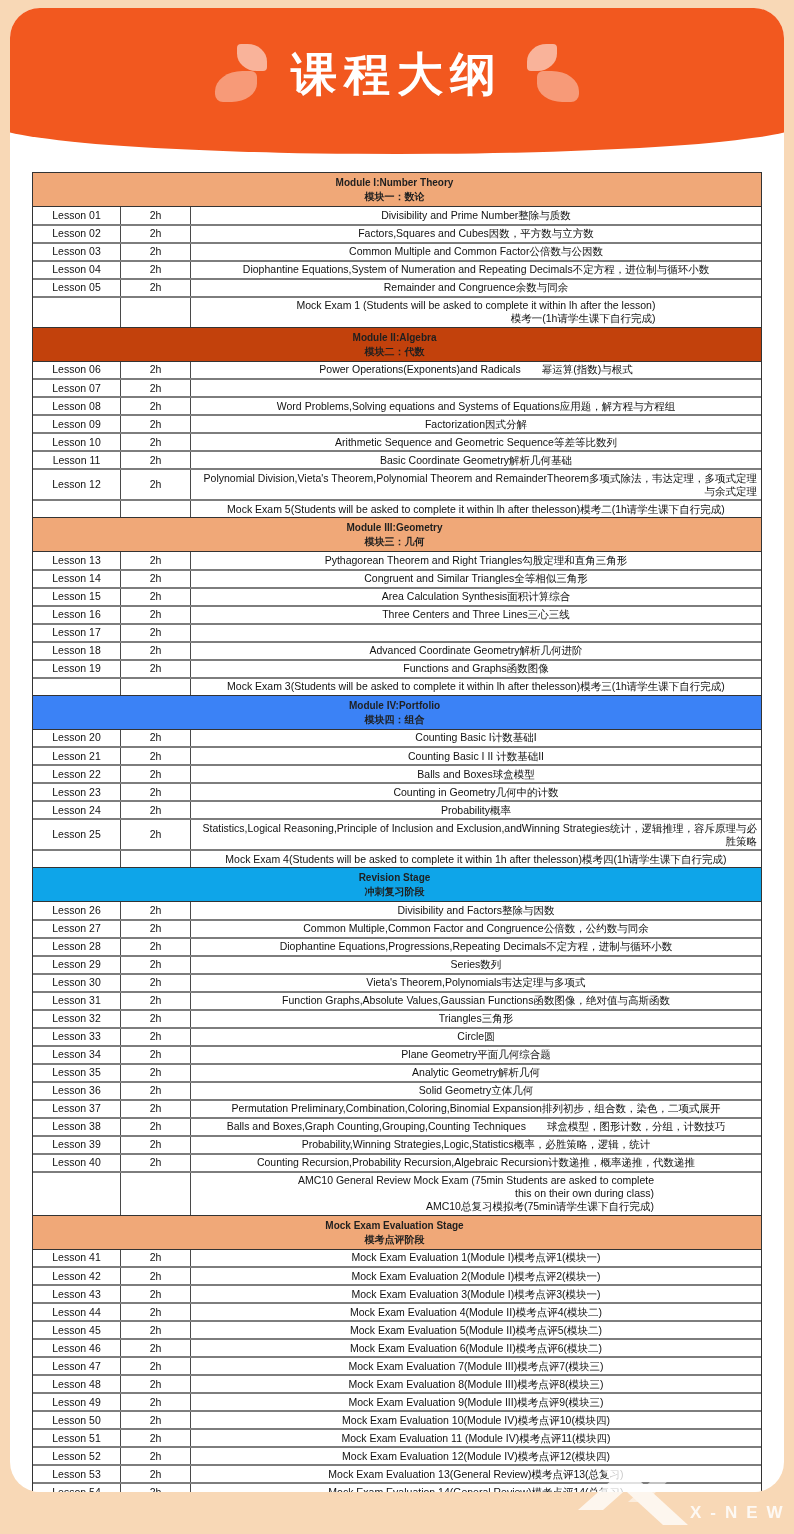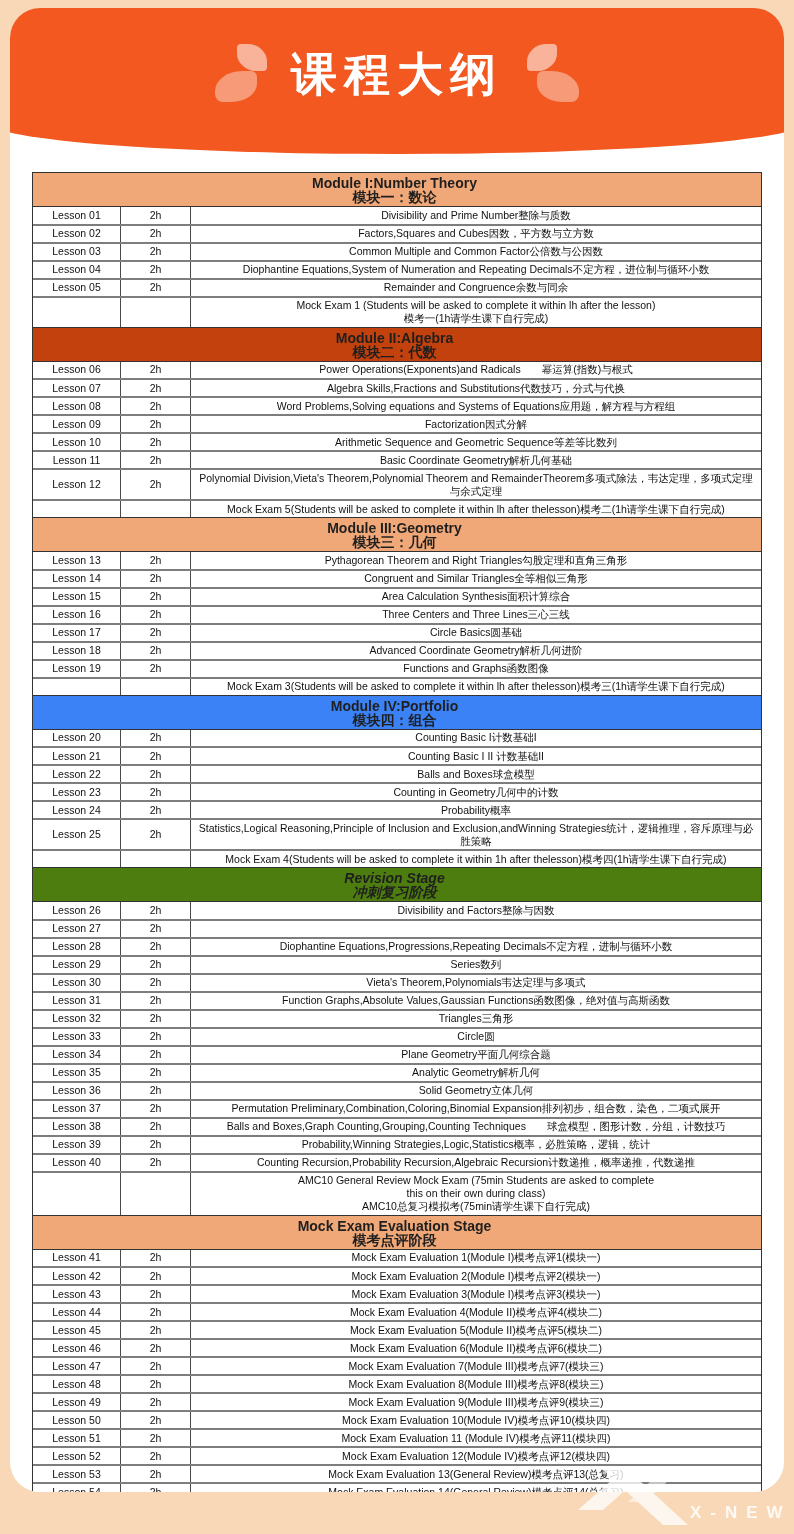--- a/index.html
+++ b/index.html
@@ -58,21 +58,21 @@
     margin: 8px 22px 0 22px;
     border: 1.5px solid #333333;
     background: #ffffff;
   }
   .band {
     background: #F0A878;
     border-top: 1px solid #333333;
     border-bottom: 1px solid #333333;
     text-align: center;
     white-space: pre-line;
-    font-size: 14px;
+    font-size: 10px;
     font-weight: 600;
     color: #1f1f1f;
     line-height: 14px;
     padding: 3px 5px 2px 0;
   }
   .section:first-child .band { border-top: 0; }
   .t-row {
     display: flex;
     align-items: stretch;
     min-height: 16.5px;
@@ -82,21 +82,21 @@
     display: flex; align-items: center; justify-content: center;
     font-size: 10.5px;
     color: #111111;
     line-height: 13px;
     padding: 1.5px 4px;
     text-align: center;
     white-space: pre-line;
   }
   .c-lesson { width: 88px; border-right: 1.5px solid #4a4a4a; }
   .c-hours  { width: 70px; border-right: 1.5px solid #4a4a4a; }
-  .c-content { flex: 1; }
+  .c-content { flex: 1; text-align: right; }
   
   .watermark {
     position: absolute;
     right: -14px; bottom: -16px;
     width: 240px; height: 110px;
     opacity: 0.85;
     pointer-events: none;
   }
 </style>
 </head>
@@ -168,21 +168,20 @@
       <div class="rows">
   <div class="t-row">
     <div class="cell c-lesson">Lesson 06</div>
     <div class="cell c-hours">2h</div>
     <div class="cell c-content">Power Operations(Exponents)and Radicals　　幂运算(指数)与根式</div>
   </div>
 
   <div class="t-row">
     <div class="cell c-lesson">Lesson 07</div>
     <div class="cell c-hours">2h</div>
-    <div class="cell c-content">Algebra Skills,Fractions and Substitutions代数技巧，分式与代换</div>
   </div>
 
   <div class="t-row">
     <div class="cell c-lesson">Lesson 08</div>
     <div class="cell c-hours">2h</div>
     <div class="cell c-content">Word Problems,Solving equations and Systems of Equations应用题，解方程与方程组</div>
   </div>
 
   <div class="t-row">
     <div class="cell c-lesson">Lesson 09</div>
@@ -239,21 +238,20 @@
 
   <div class="t-row">
     <div class="cell c-lesson">Lesson 16</div>
     <div class="cell c-hours">2h</div>
     <div class="cell c-content">Three Centers and Three Lines三心三线</div>
   </div>
 
   <div class="t-row">
     <div class="cell c-lesson">Lesson 17</div>
     <div class="cell c-hours">2h</div>
-    <div class="cell c-content">Circle Basics圆基础</div>
   </div>
 
   <div class="t-row">
     <div class="cell c-lesson">Lesson 18</div>
     <div class="cell c-hours">2h</div>
     <div class="cell c-content">Advanced Coordinate Geometry解析几何进阶</div>
   </div>
 
   <div class="t-row">
     <div class="cell c-lesson">Lesson 19</div>
@@ -309,32 +307,33 @@
   </div>
 
   <div class="t-row">
     <div class="cell c-lesson"></div>
     <div class="cell c-hours"></div>
     <div class="cell c-content">Mock Exam 4(Students will be asked to complete it within 1h after thelesson)模考四(1h请学生课下自行完成)</div>
   </div>
 </div>
     </div>
     <div class="section">
-      <div class="band" style="background: #4d7c0f; font-style: italic;">Revision Stage
+      <div class="band" style="background: #0ea5e9;">Revision Stage
 冲刺复习阶段</div>
       <div class="rows">
   <div class="t-row">
     <div class="cell c-lesson">Lesson 26</div>
     <div class="cell c-hours">2h</div>
     <div class="cell c-content">Divisibility and Factors整除与因数</div>
   </div>
 
   <div class="t-row">
     <div class="cell c-lesson">Lesson 27</div>
     <div class="cell c-hours">2h</div>
+    <div class="cell c-content">Common Multiple,Common Factor and Congruence公倍数，公约数与同余</div>
   </div>
 
   <div class="t-row">
     <div class="cell c-lesson">Lesson 28</div>
     <div class="cell c-hours">2h</div>
     <div class="cell c-content">Diophantine Equations,Progressions,Repeating Decimals不定方程，进制与循环小数</div>
   </div>
 
   <div class="t-row">
     <div class="cell c-lesson">Lesson 29</div>

